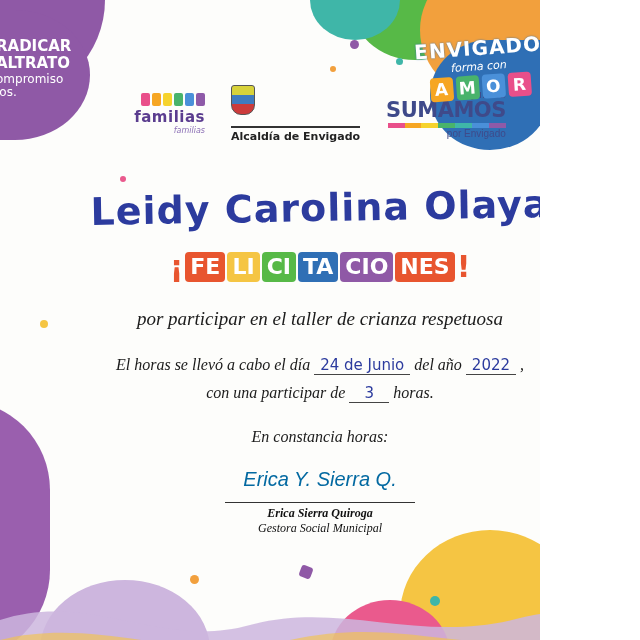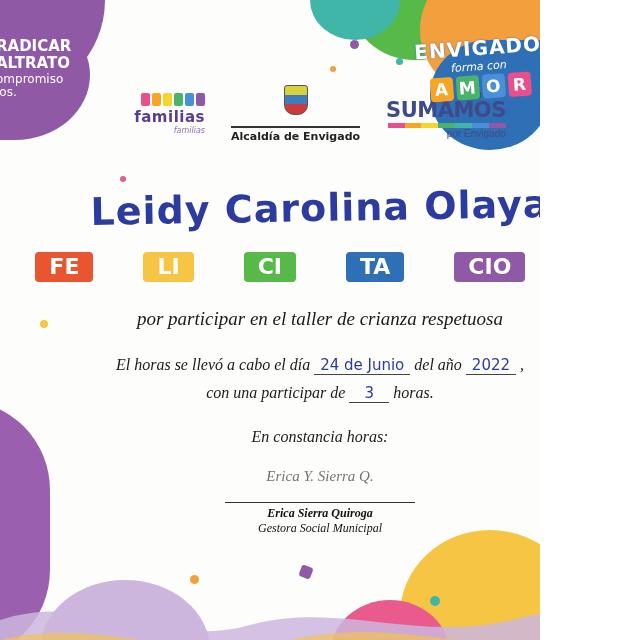--- a/index.html
+++ b/index.html
@@ -126,21 +126,21 @@
     letter-spacing: .5px;
   }
   .logo-sumemos .sub {
     font-family: "DejaVu Sans", sans-serif;
     font-size: 8px;
     color: #8b6fb5;
     font-style: italic;
   }
   .logo-alcaldia {
     display: flex;
-    align-items: center;
+    align-items: flex-start;
     gap: 11px;
   }
   .shield {
     width: 22px; height: 28px;
     background: linear-gradient(#d8d23a 0 33%, #3f7bbf 33% 66%, #cc3b3b 66% 100%);
     border: 1px solid #555;
     border-radius: 3px 3px 10px 10px;
   }
   .alcaldia-text {
     font-family: "DejaVu Sans", sans-serif;
@@ -241,24 +241,23 @@
     justify-content: center;
     align-items: center;
     gap: 2px;
   }
   .felicitaciones .tile {
     display: inline-block;
     color: #fff;
     font-family: "DejaVu Sans", sans-serif;
     font-weight: bold;
     font-size: 22px;
-    padding: 4px 14px;
+    padding: 4px 5px;
     border-radius: 4px;
     line-height: 1;
-    margin-left: 48px;
   }
   .felicitaciones .excl {
     color: #e8552f;
     font-family: "DejaVu Sans", sans-serif;
     font-weight: bold;
     font-size: 30px;
     line-height: 1;
   }
 
   .subtitle {
@@ -458,21 +457,21 @@
     <span class="fill">3</span>
     <span>horas.</span>
   </div>
 
   <div class="constancia">En constancia horas:</div>
 
   <div class="signatures">
 
 
     <div class="sig">
-      <div class="scribble" style="font-family:Liberation Serif, serif;font-style:italic;font-size:15px;color:#737373;padding-top:10px;">Erica Y. Sierra Q.</div>
+      <div class="scribble" style="font-family:Liberation Sans, sans-serif;font-style:italic;font-size:20px;color:#0369a1;padding-top:10px;">Erica Y. Sierra Q.</div>
       <div class="rule"></div>
       <div class="nm">Erica Sierra Quiroga</div>
       <div class="role">Gestora Social Municipal</div>
     </div>
 
   </div>
 
 </div>
 
 </body></html>

